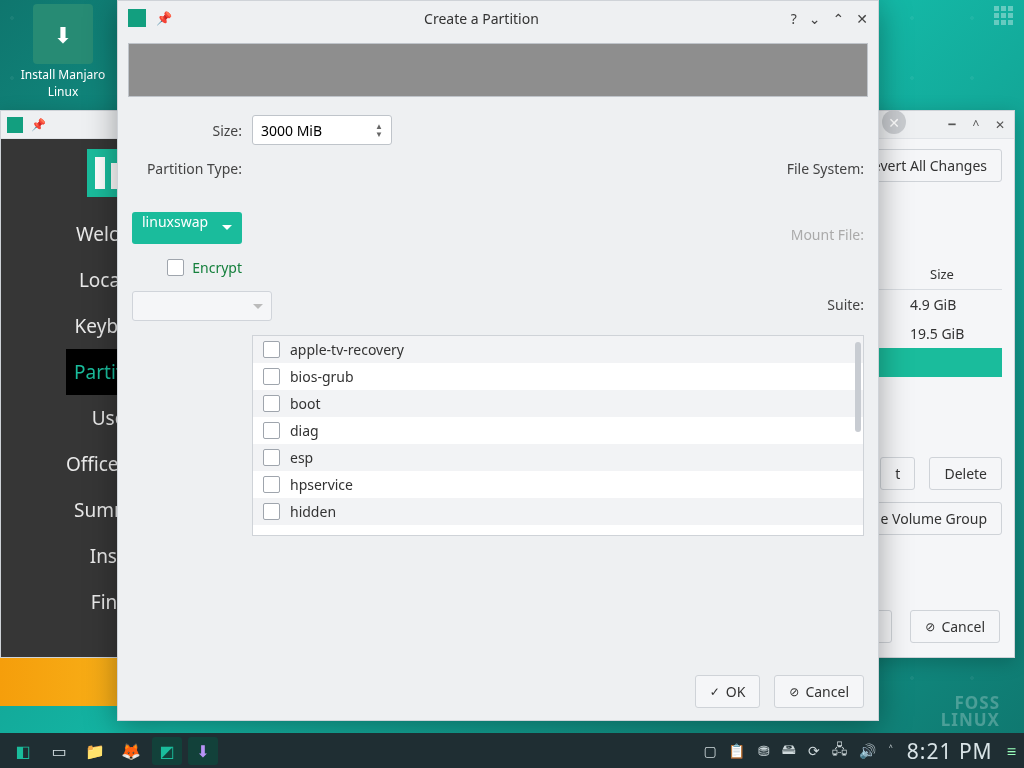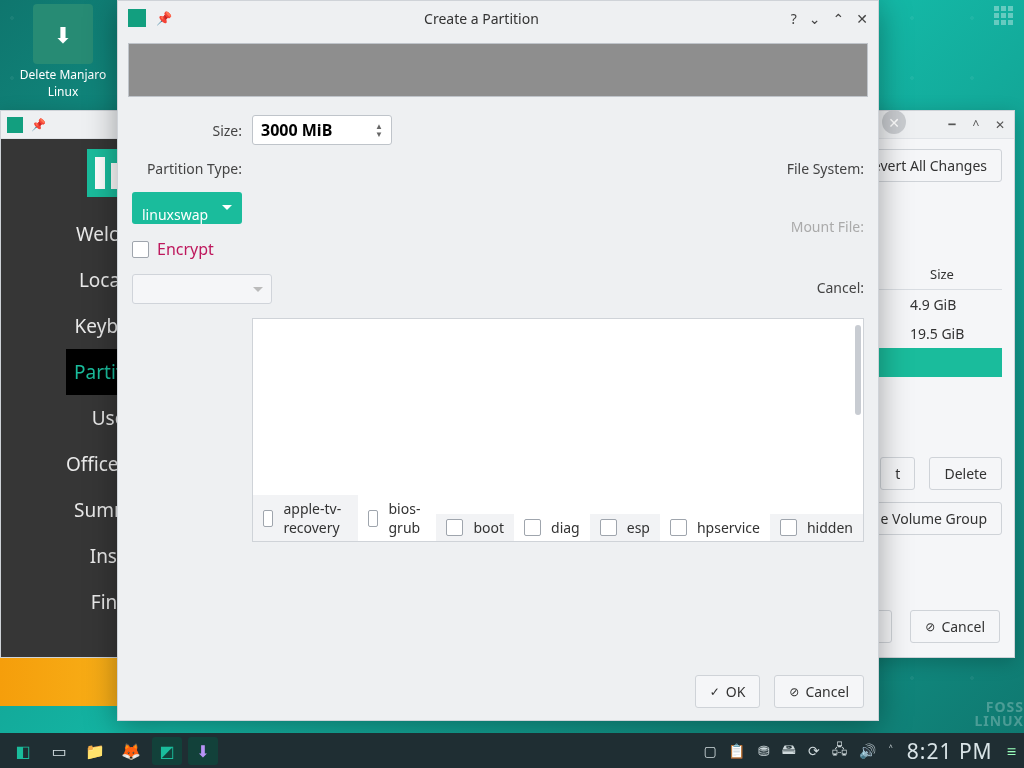--- a/index.html
+++ b/index.html
@@ -5,21 +5,21 @@
 * { box-sizing: border-box; margin: 0; padding: 0; font-family: "Noto Sans", "Segoe UI", sans-serif; }
 body { width: 1024px; height: 768px; overflow: hidden; position: relative; background: #0d9488; }
 
 
 .wallpaper { position: absolute; inset: 0; background: linear-gradient(135deg,#0f766e 0%,#14b8a6 50%,#0f766e 100%); }
 .wallpaper::after{content:"";position:absolute;inset:0;background-image:radial-gradient(circle at 20% 30%,rgba(255,255,255,.05) 2px,transparent 2px);background-size:60px 60px;}
 
 .desktop-icon { position: absolute; top: 4px; left: 18px; width: 90px; text-align: center; color: #fff; font-size: 12px; }
 .desktop-icon .ico { width: 60px; height: 60px; margin: 0 auto 2px; background:#278b74; border-radius:4px; display:flex;align-items:center;justify-content:center;}
 
-.foss-mark{position:absolute;right:0;bottom:40px;color:rgba(255,255,255,.25);font-weight:bold;font-size:14px;letter-spacing:1px;text-align:right;line-height:1;}
+.foss-mark{position:absolute;right:24px;bottom:40px;color:rgba(255,255,255,.25);font-weight:bold;font-size:17px;letter-spacing:1px;text-align:right;line-height:1;}
 
 
 .installer { position: absolute; left: 0; top: 110px; width: 1015px; height: 548px; background: #eef0f2; border: 1px solid #cfd3d8; box-shadow: 0 4px 18px rgba(0,0,0,.2);}
 .installer-titlebar{height:28px;background:#eef0f2;border-bottom:1px solid #e0e3e7;display:flex;align-items:center;padding:0 6px;gap:8px;}
 .inst-tb-ico{width:16px;height:16px;background:#129f7f;}
 .inst-tb-pin{color:#666;font-size:12px;}
 .inst-tb-sp{flex:1;}
 .inst-tb-btn{width:16px;height:16px;display:flex;align-items:center;justify-content:center;color:#555;font-size:12px;}
 
 .inst-body{display:flex;height:calc(100% - 28px);}
@@ -64,39 +64,39 @@
 .modal-body{padding:8px 10px 10px;}
 .part-bar{height:54px;border:1px solid #bfc4ca;background:#999;display:flex;margin-bottom:18px;}
 .pb-unalloc{background:#e3d4b1;display:flex;flex-direction:column;align-items:center;justify-content:center;font-size:13px;color:#444;border:1px solid #cbb988;}
 .pb-rest{flex:1;background:#8e8e8e;}
 
 .form{display:grid;grid-template-columns:110px 1fr;row-gap:14px;column-gap:10px;align-items:center;padding:0 4px;}
 .form label{font-size:14px;color:#444;text-align:right;}
 .form label.disabled{color:#aaa;}
 
 .spin{display:flex;align-items:center;border:1px solid #bfc4ca;border-radius:3px;background:#fff;width:140px;height:30px;padding:0 8px;}
-.spin input{border:none;outline:none;font-size:16px;width:90px;font-weight:bold;}
+.spin input{border:none;outline:none;font-size:14px;width:90px;}
 .spin .arrows{display:flex;flex-direction:column;font-size:8px;color:#666;line-height:1;margin-left:auto;}
 
 .radio-row{display:flex;gap:22px;align-items:center;}
 .radio{display:inline-flex;align-items:center;gap:7px;font-size:14px;color:#333;cursor:pointer;}
 .rdot{width:17px;height:17px;border:1px solid #9fa5ad;border-radius:50%;display:inline-flex;align-items:center;justify-content:center;}
 .rdot.sel{border-color:#1abc9c;}
 .rdot.sel::after{content:"";width:9px;height:9px;background:#1abc9c;border-radius:50%;}
 
-.select{width:110px;height:32px;background:#1abc9c;color:#fff;border-radius:3px;display:flex;align-items:flex-end;padding:0 10px;font-size:14px;cursor:pointer;position:relative;}
+.select{width:110px;height:32px;background:#1abc9c;color:#fff;border-radius:3px;display:flex;align-items:flex-start;padding:0 10px;font-size:14px;cursor:pointer;position:relative;margin-top:20px;}
 .select::after{content:"";position:absolute;right:10px;top:13px;border:5px solid transparent;border-top-color:#fff;}
 
-.chk-row{display:flex;align-items:center;gap:8px;font-size:16px;color:#be185d;}
+.chk-row{display:flex;align-items:center;gap:8px;font-size:14px;color:#15803d;justify-content:flex-end;}
 .chkbox{width:17px;height:17px;border:1px solid #9fa5ad;border-radius:2px;background:#fff;}
 
 .mpoint{width:140px;height:30px;border:1px solid #d0d4da;border-radius:3px;background:#f5f6f8;position:relative;}
 .mpoint::after{content:"";position:absolute;right:8px;top:12px;border:5px solid transparent;border-top-color:#bbb;}
 
-.flags{grid-column:2;display:flex;gap:0;border:1px solid #cfd3d8;background:#fff;height:224px;overflow:hidden;position:relative;align-items:flex-end;}
+.flags{grid-column:2;display:flex;flex-direction:column;gap:0;border:1px solid #cfd3d8;background:#fff;height:201px;overflow:hidden;position:relative;}
 .flag-item{display:flex;align-items:center;gap:10px;padding:4px 10px;font-size:14px;color:#333;}
 .flag-item:nth-child(odd){background:#f2f3f5;}
 .flags::after{content:"";position:absolute;right:2px;top:6px;width:6px;height:90px;background:#c8ccd2;border-radius:3px;}
 
 .modal-actions{position:absolute;right:14px;bottom:12px;display:flex;gap:14px;}
 
 
 .taskbar{position:absolute;left:0;right:0;bottom:0;height:35px;background:#1f2e33;display:flex;align-items:center;padding:0 8px;gap:6px;color:#d9e4e7;}
 .tb-ico{width:30px;height:28px;display:flex;align-items:center;justify-content:center;background:transparent;border-radius:3px;}
 .tb-ico.active{background:#12413a;}
@@ -123,21 +123,21 @@
     <i></i>
     <i></i>
     <i></i>
     <i></i>
   </div>
 
 <div class="desktop-icon">
   <div class="ico">
       <span style="color:#fff;font-size:22px;">⬇</span>
     </div>
-  <div>Delete Manjaro Linux</div>
+  <div>Install Manjaro Linux</div>
 </div>
 
 <div class="foss-mark">
   <div>FOSS</div>
     <div>LINUX</div>
 </div>
 
 <div class="installer">
   <div class="installer-titlebar">
     <div class="inst-tb-ico"></div>
@@ -254,21 +254,21 @@
         </div>
         <div class="chk-row" style="margin-top:14px;">
           <div class="chkbox"></div>
           <span>Encrypt</span>
         </div>
       </div>
 
       <label class="disabled">Mount File:</label>
       <div class="mpoint"></div>
 
-      <label style="align-self:start;padding-top:4px;">Cancel:</label>
+      <label style="align-self:start;padding-top:4px;">Suite:</label>
       <div class="flags" id="flags">
           <div class="flag-item">
             <div class="chkbox"></div>
             <span>apple-tv-recovery</span>
           </div>
           <div class="flag-item">
             <div class="chkbox"></div>
             <span>bios-grub</span>
           </div>
           <div class="flag-item">

